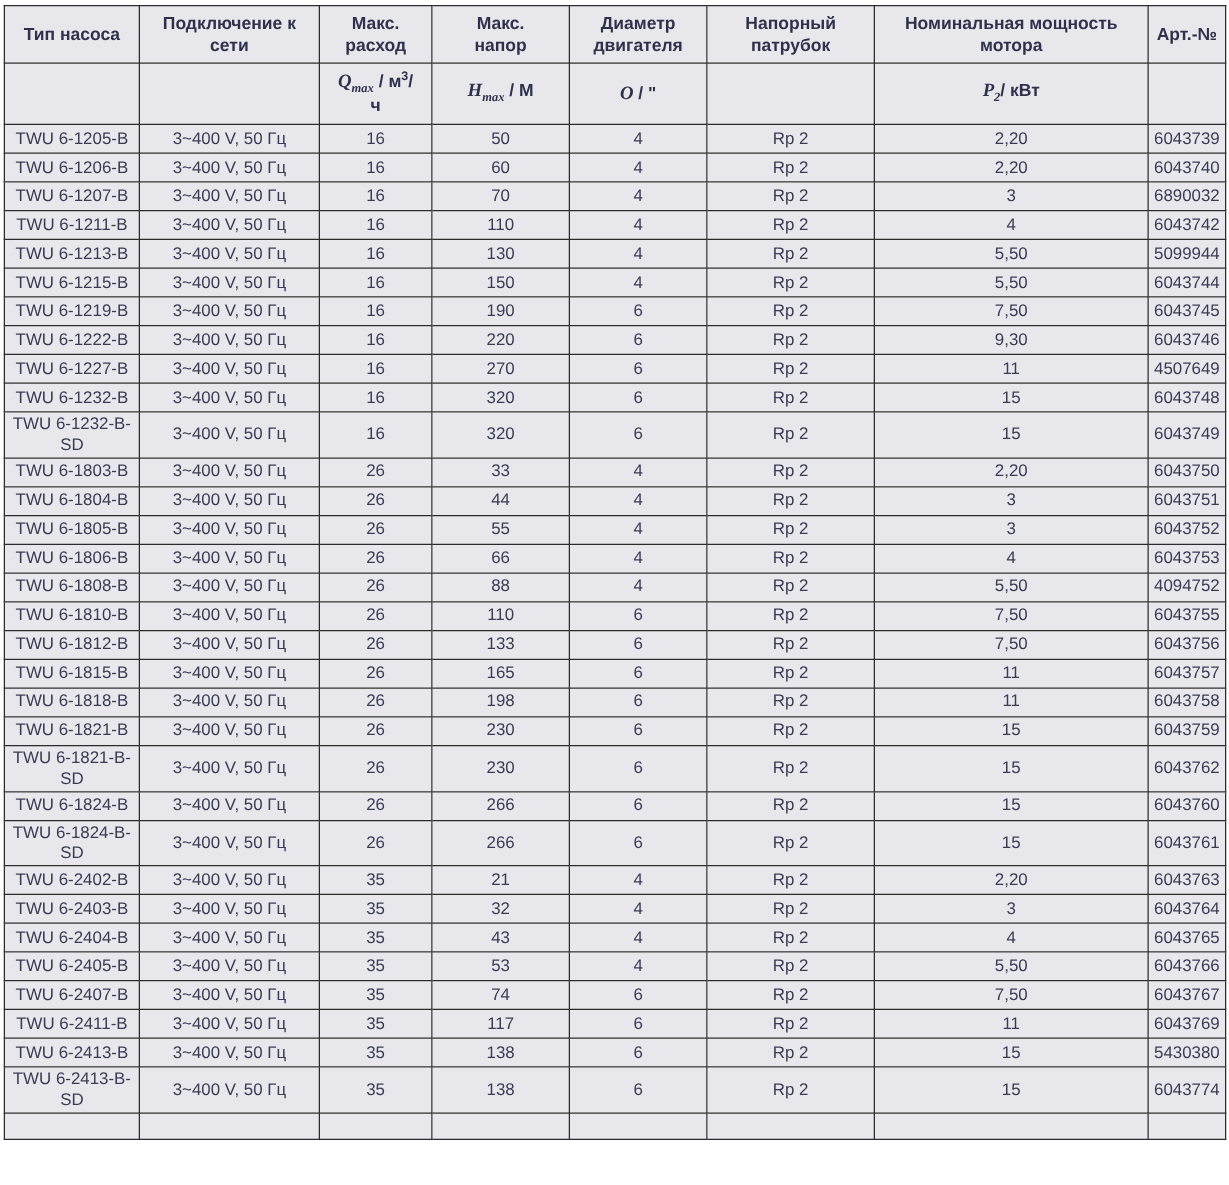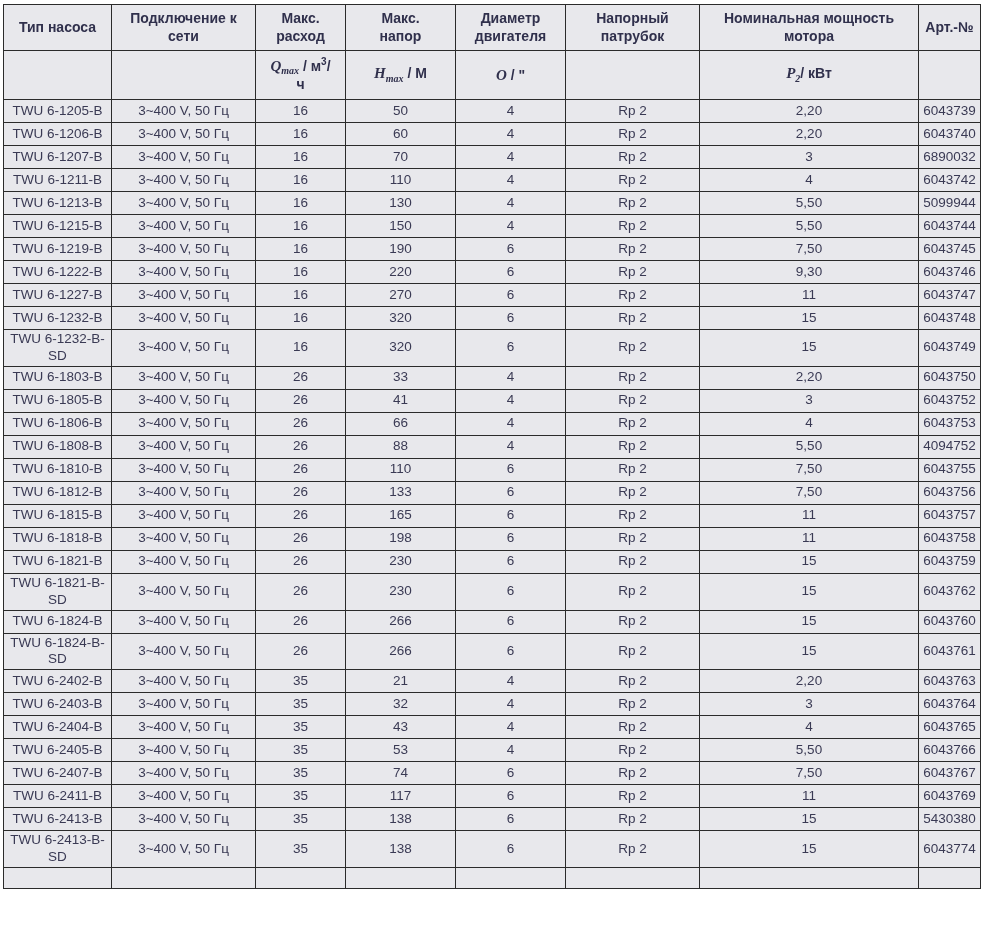--- a/index.html
+++ b/index.html
@@ -209,21 +209,21 @@
         <td>6043746</td>
       </tr>
       <tr>
         <td>TWU 6-1227-B</td>
         <td>3~400 V, 50 Гц</td>
         <td>16</td>
         <td>270</td>
         <td>6</td>
         <td>Rp 2</td>
         <td>11</td>
-        <td>6043747</td>
+        <td>4507649</td>
       </tr>
       <tr>
         <td>TWU 6-1232-B</td>
         <td>3~400 V, 50 Гц</td>
         <td>16</td>
         <td>320</td>
         <td>6</td>
         <td>Rp 2</td>
         <td>15</td>
         <td>6043748</td>
@@ -242,24 +242,34 @@
         <td>TWU 6-1803-B</td>
         <td>3~400 V, 50 Гц</td>
         <td>26</td>
         <td>33</td>
         <td>4</td>
         <td>Rp 2</td>
         <td>2,20</td>
         <td>6043750</td>
       </tr>
       <tr>
+        <td>TWU 6-1804-B</td>
+        <td>3~400 V, 50 Гц</td>
+        <td>26</td>
+        <td>44</td>
+        <td>4</td>
+        <td>Rp 2</td>
+        <td>3</td>
+        <td>6043751</td>
+      </tr>
+      <tr>
         <td>TWU 6-1805-B</td>
         <td>3~400 V, 50 Гц</td>
         <td>26</td>
-        <td>41</td>
+        <td>55</td>
         <td>4</td>
         <td>Rp 2</td>
         <td>3</td>
         <td>6043752</td>
       </tr>
       <tr>
         <td>TWU 6-1806-B</td>
         <td>3~400 V, 50 Гц</td>
         <td>26</td>
         <td>66</td>

